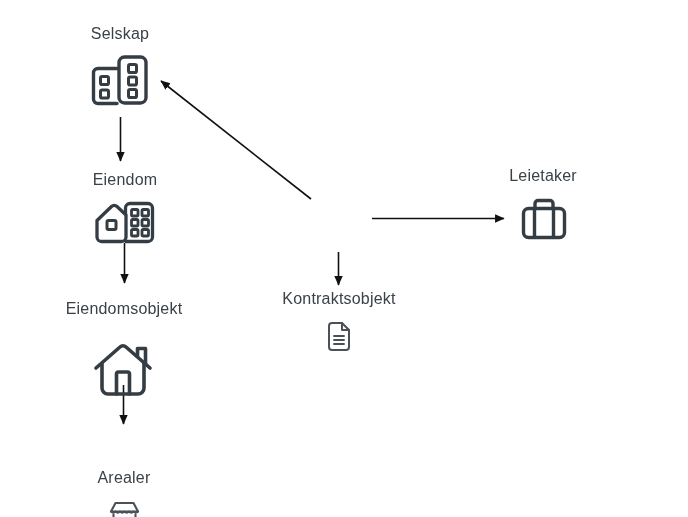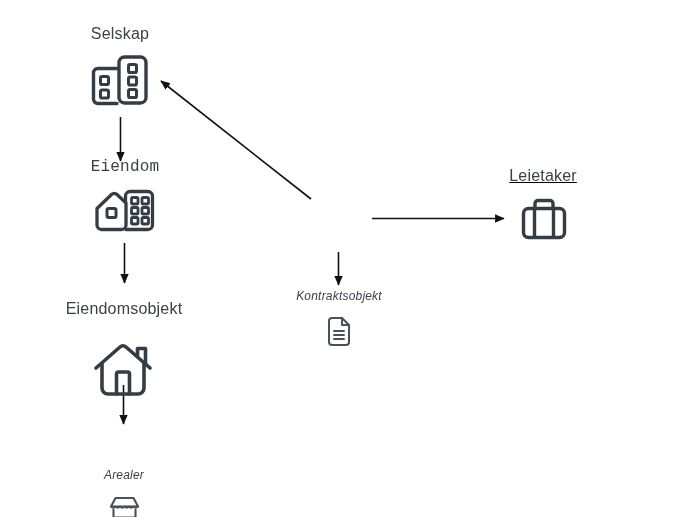--- a/index.html
+++ b/index.html
@@ -25,21 +25,21 @@
   }
   .node-label {
     color: #3a4248;
     font-weight: 400;
     letter-spacing: 0.2px;
     white-space: nowrap;
     text-align: center;
     line-height: 1.1;
   }
   .label-lg { font-size: 16px; }
-  .label-sm { font-size: 12px; font-style: italic; }
+  .label-sm { font-size: 16px; }
   .node-icon {
     display: block;
   }
   .edge-layer {
     position: absolute;
     left: 0;
     top: 0;
     width: 688px;
     height: 517px;
     pointer-events: none;
@@ -80,21 +80,21 @@
           <rect x="12.5" y="22.5" width="8" height="8" rx="1.6" stroke-width="3"></rect>
           <rect x="12.5" y="36" width="8" height="8" rx="1.6" stroke-width="3"></rect>
           <rect x="40.5" y="10.5" width="8" height="8" rx="1.6" stroke-width="3"></rect>
           <rect x="40.5" y="23" width="8" height="8" rx="1.6" stroke-width="3"></rect>
           <rect x="40.5" y="35.5" width="8" height="8" rx="1.6" stroke-width="3"></rect>
         </g>
       </svg>
     </span>
   </div>
 
-  <div class="node" style="left:60px; top:159px; width:130px;font-family:Liberation Mono, monospace;">
+  <div class="node" style="left:60px; top:171px; width:130px;">
     <div class="node-label label-lg">Eiendom</div>
     <span class="node-icon" style="margin-top:11px;">
       <svg width="62" height="46" viewBox="0 0 62 46" fill="none">
         <g stroke="#343c44" stroke-width="3.3" stroke-linejoin="round" stroke-linecap="round">
           <path d="M3 20.5 L17.5 6.5 a4 4 0 0 1 5.5 0 L32 15 v22 a4.5 4.5 0 0 1 -4.5 4.5 h-20 A4.5 4.5 0 0 1 3 37 Z"></path>
           <rect x="13" y="20.5" width="9" height="9" rx="1.5" stroke-width="3"></rect>
           <path d="M31.5 14 V8 a4.5 4.5 0 0 1 4.5 -4.5 h18 A4.5 4.5 0 0 1 58.5 8 v29 a4.5 4.5 0 0 1 -4.5 4.5 H32"></path>
           <rect x="37.5" y="9.5" width="6.5" height="6.5" rx="1.3" stroke-width="2.8"></rect>
           <rect x="48" y="9.5" width="6.5" height="6.5" rx="1.3" stroke-width="2.8"></rect>
           <rect x="37.5" y="19.5" width="6.5" height="6.5" rx="1.3" stroke-width="2.8"></rect>
@@ -143,21 +143,21 @@
           <path d="M15 2 H5 A3 3 0 0 0 2 5 v21 a3 3 0 0 0 3 3 h14 a3 3 0 0 0 3 -3 V9 Z"></path>
           <path d="M15 2 V9 h7"></path>
           <line x1="7" y1="15" x2="17" y2="15" stroke-width="1.9"></line>
           <line x1="7" y1="19" x2="17" y2="19" stroke-width="1.9"></line>
           <line x1="7" y1="23" x2="17" y2="23" stroke-width="1.9"></line>
         </g>
       </svg>
     </span>
   </div>
 
-  <div class="node" style="left:487px; top:167px; width:112px;text-decoration:underline;">
+  <div class="node" style="left:487px; top:167px; width:112px;">
     <div class="node-label label-lg">Leietaker</div>
     <span class="node-icon" style="margin-top:13px; margin-left:1px;">
       <svg width="46" height="42" viewBox="0 0 46 42" fill="none">
         <g stroke="#343c44" stroke-width="3.4" stroke-linejoin="round" stroke-linecap="round">
           <rect x="2.5" y="10.5" width="41" height="29" rx="5"></rect>
           <path d="M14 10.5 V5.5 a3 3 0 0 1 3 -3 h12 a3 3 0 0 1 3 3 v5"></path>
           <line x1="13.5" y1="11.5" x2="13.5" y2="38.5"></line>
           <line x1="32.5" y1="11.5" x2="32.5" y2="38.5"></line>
         </g>
       </svg>

